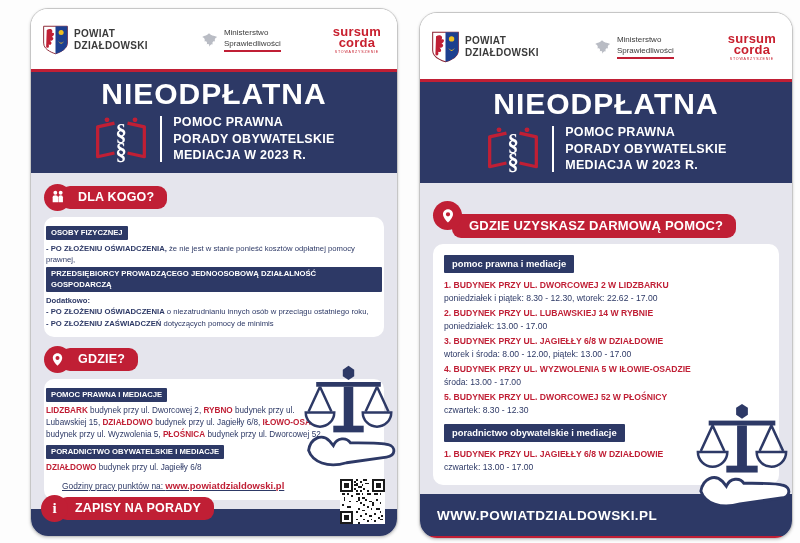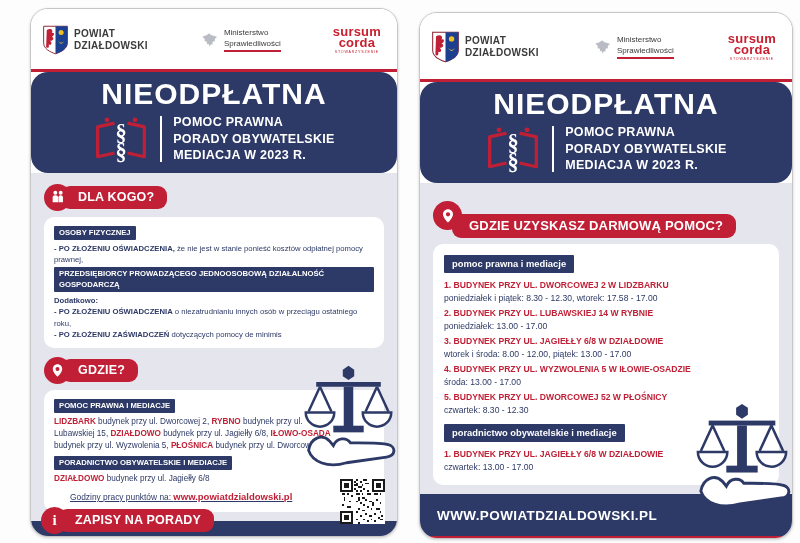--- a/index.html
+++ b/index.html
@@ -18,37 +18,37 @@
   .powiat-text{font-size:10px;font-weight:bold;color:#3b3b3b;line-height:1.25;letter-spacing:.3px;}
   .ministry-text{font-size:8px;color:#3b3b3b;line-height:1.3;}
   .ministry-underline{display:inline-block;border-bottom:2px solid #c01f35;padding-bottom:1px;}
   .logo-sursum{text-align:center;line-height:.85;}
   .sursum-word{color:#c8202f;font-weight:bold;font-size:13px;letter-spacing:.2px;display:block;}
   .sursum-sub{display:block;font-size:3.6px;color:#c8202f;letter-spacing:.8px;margin-top:2px;}
 
   .redline{height:3px;background:#c01f35;flex:0 0 auto;}
 
   
-  .titleblock{background:#2d3966;color:#fff;text-align:center;padding:3px 0 9px;flex:0 0 auto;border-radius:17px;}
+  .titleblock{background:#2d3966;color:#fff;text-align:center;padding:3px 0 9px;flex:0 0 auto;}
   .main-title{font-size:30px;font-weight:bold;letter-spacing:1px;margin:2px 0 3px;}
   .title-row{display:flex;align-items:center;justify-content:center;gap:11px;}
   .vdiv{width:2px;height:46px;background:#fff;}
   .subtitle{text-align:left;font-weight:bold;font-size:12.5px;line-height:1.32;letter-spacing:.3px;}
 
   
   .content{background:#e5e5ed;flex:1 1 auto;padding:9px 13px 0;position:relative;}
 
   .sec-head{display:flex;align-items:center;margin:2px 0 6px;}
   .sec-icon{width:27px;height:27px;border-radius:50%;background:#c01f35;display:flex;
             align-items:center;justify-content:center;z-index:2;flex:0 0 auto;}
   .sec-label{background:#c01f35;color:#fff;font-weight:bold;font-size:12.5px;
              padding:4px 13px 5px 17px;border-radius:9px;margin-left:-10px;letter-spacing:.2px;}
   .info-glyph{color:#fff;font-weight:bold;font-size:15px;font-family:"Liberation Serif",serif;}
 
-  .card{background:#fff;border-radius:10px;padding:7px 10px 8px;margin:0 0 9px;
+  .card{background:#fff;border-radius:10px;padding:7px 2px 8px;margin:0 0 9px;
         color:#2d3966;font-size:7.7px;line-height:1.45;}
   .navy-badge{display:inline-block;background:#2d3966;color:#fff;font-weight:bold;
               padding:1px 5px 2px;margin:2px 0 3px;font-size:7.7px;border-radius:1px;}
   .bold{font-weight:bold;}
   .seg-red{color:#c01f35;font-weight:bold;}
   .hours-line{margin-top:5px;padding-left:16px;text-decoration:underline;}
   .www-red{color:#c01f35;font-weight:bold;font-size:9.5px;}
 
   
   .card-right{font-size:8.6px;line-height:1.4;padding:8px 11px 9px;}
@@ -334,21 +334,21 @@
         </svg>
       </div>
       <div class="sec-label">GDZIE UZYSKASZ DARMOWĄ POMOC?</div>
     </div>
 
     <div class="card card-right" style="padding-right:46px;">
       <span class="navy-badge">pomoc prawna i mediacje</span>
       <div id="legal-list">
           <div class="loc-item">
             <div class="loc-title">1. BUDYNEK PRZY UL. DWORCOWEJ 2 W LIDZBARKU</div>
-            <div class="loc-hours">poniedziałek i piątek: 8.30 - 12.30, wtorek: 17.58 - 17.00</div>
+            <div class="loc-hours">poniedziałek i piątek: 8.30 - 12.30, wtorek: 22.62 - 17.00</div>
           </div>
           <div class="loc-item">
             <div class="loc-title">2. BUDYNEK PRZY UL. LUBAWSKIEJ 14 W RYBNIE</div>
             <div class="loc-hours">poniedziałek: 13.00 - 17.00</div>
           </div>
           <div class="loc-item">
             <div class="loc-title">3. BUDYNEK PRZY UL. JAGIEŁŁY 6/8 W DZIAŁDOWIE</div>
             <div class="loc-hours">wtorek i środa: 8.00 - 12.00, piątek: 13.00 - 17.00</div>
           </div>
           <div class="loc-item">

